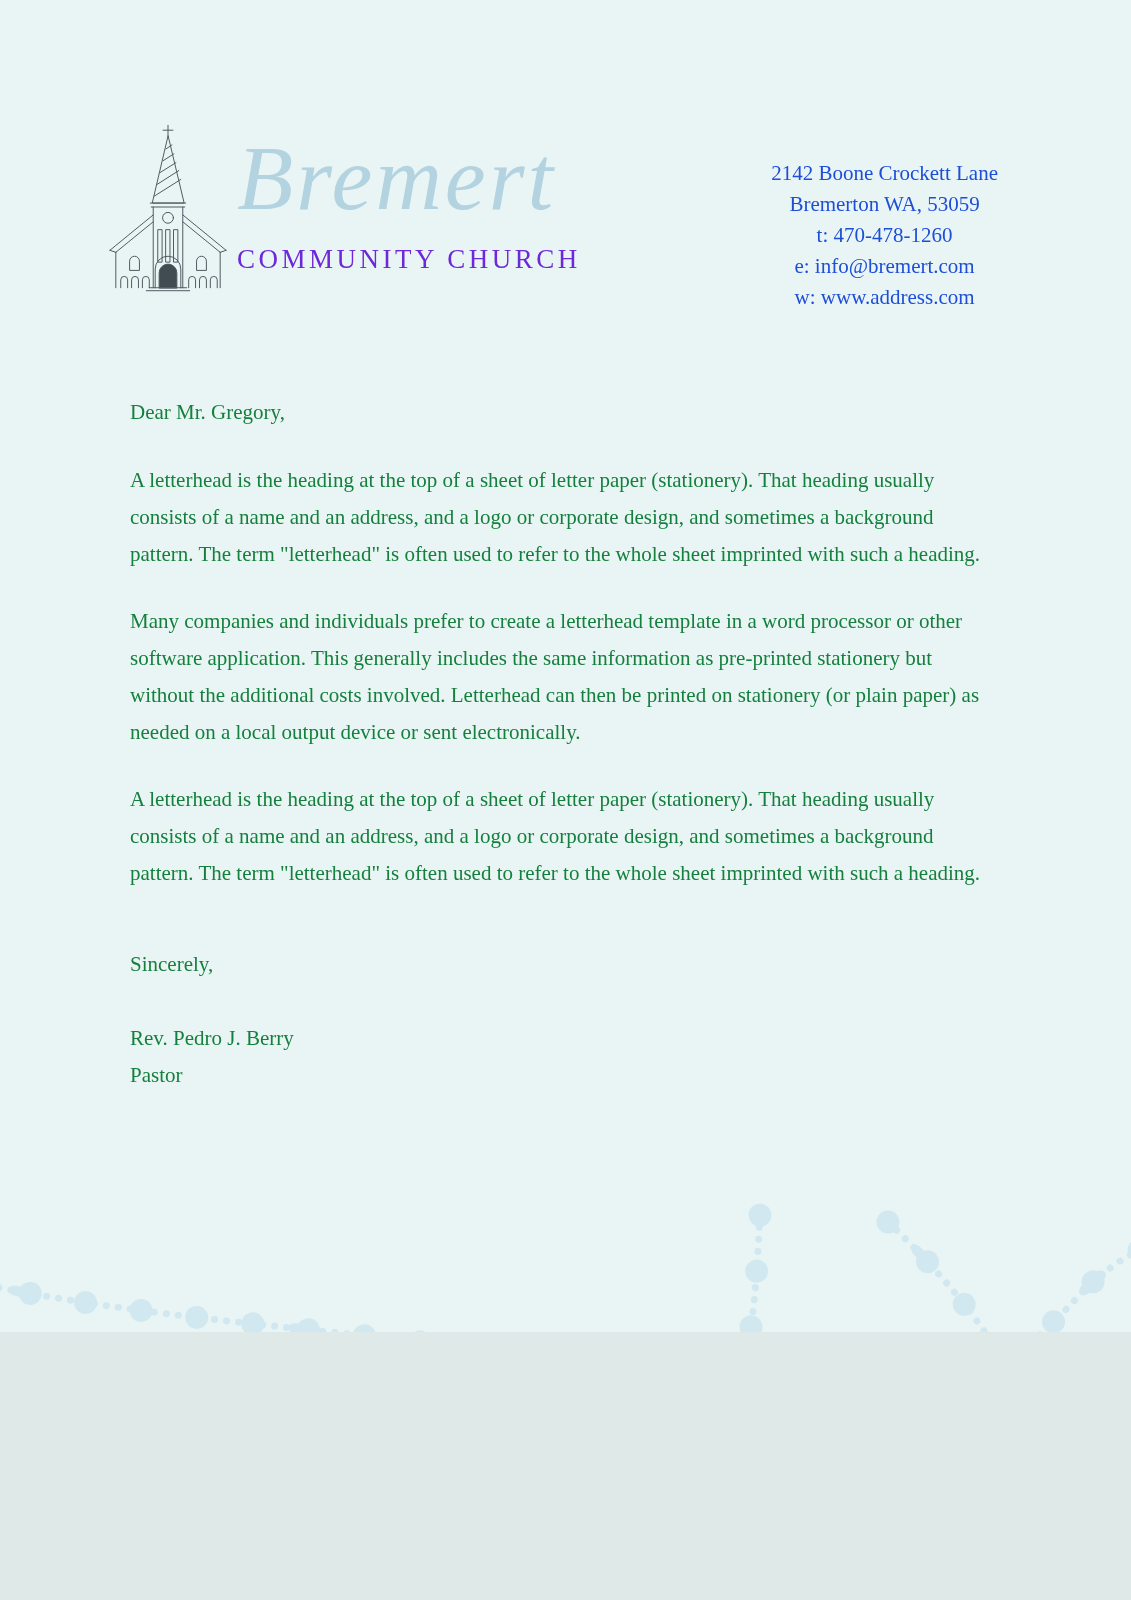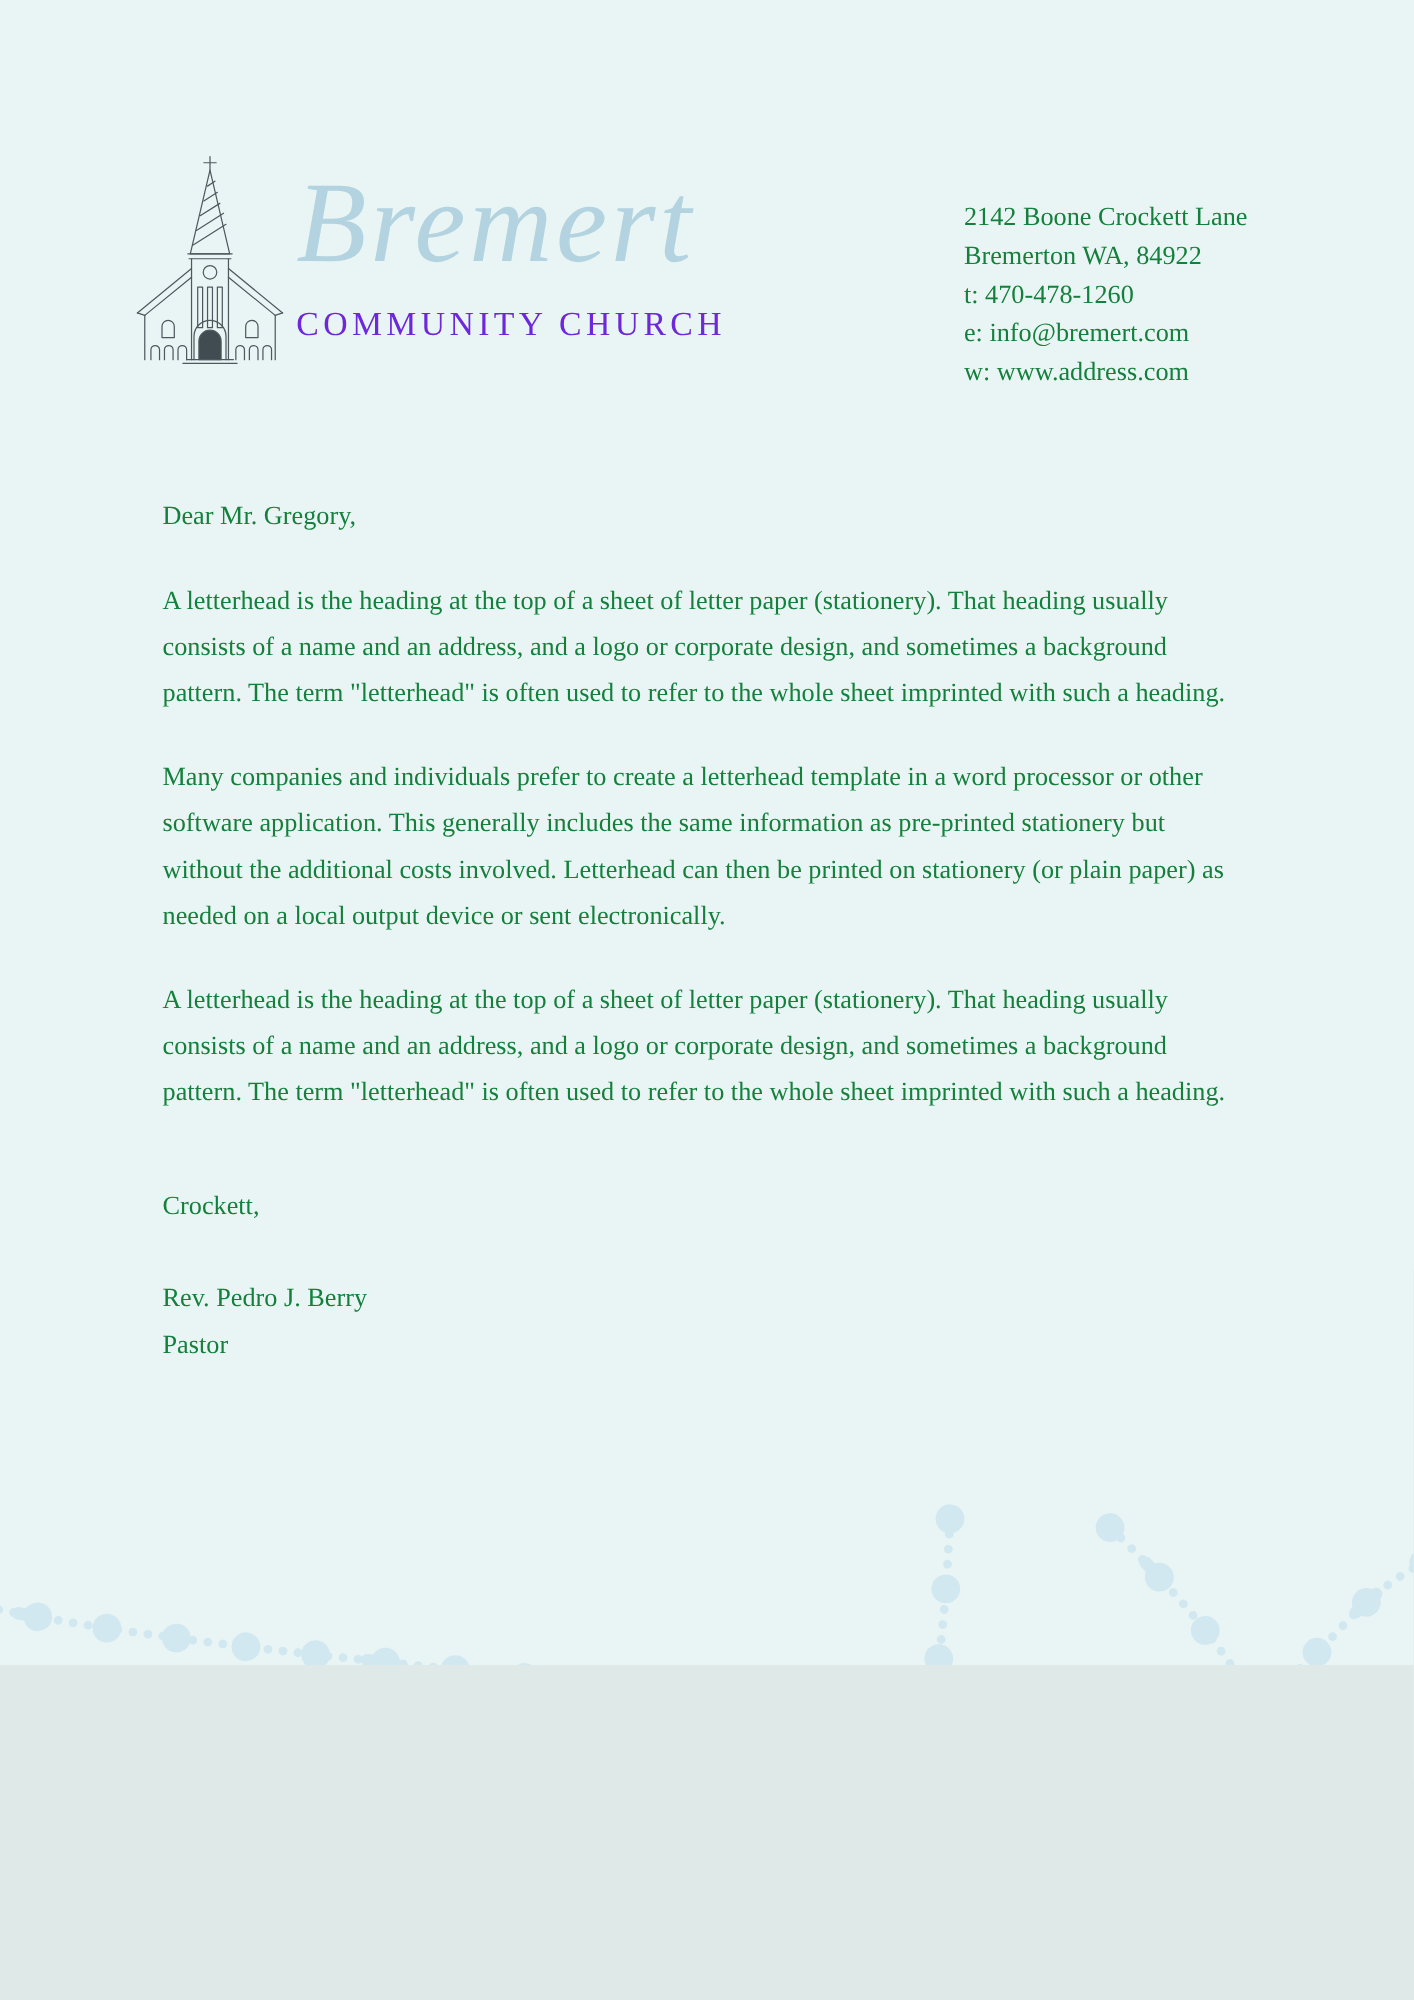--- a/index.html
+++ b/index.html
@@ -56,24 +56,24 @@
     font-family:"Liberation Serif", serif;
     font-size:27px;
     letter-spacing:3.5px;
     color:#6d28d9;
     margin-top:16px;
     white-space:nowrap;
   }
   .contact{
     position:absolute;
     right:133px; top:158px;
-    text-align:left;
+    text-align:center;
     font-size:21px;
     line-height:31px;
-    color:#15803d;
+    color:#1d4ed8;
     z-index:2;
   }
 
   
   .letter{
     position:absolute;
     left:130px; top:394px;
     width:852px;
     z-index:1;
     font-size:21px;
@@ -156,29 +156,29 @@
     </g>
   </svg>
 
   <div class="brand">
     <div class="brand-script">Bremert</div>
     <div class="brand-sub">COMMUNITY CHURCH</div>
   </div>
 
   <div class="contact">
     <div>2142 Boone Crockett Lane</div>
-    <div>Bremerton WA, 84922</div>
+    <div>Bremerton WA, 53059</div>
     <div>t: 470-478-1260</div>
     <div>e: info@bremert.com</div>
     <div>w: www.address.com</div>
   </div>
 
   <div class="letter">
     <p class="salutation">Dear Mr. Gregory,</p>
     <p class="para">A letterhead is the heading at the top of a sheet of letter paper (stationery). That heading usually consists of a name and an address, and a logo or corporate design, and sometimes a background pattern. The term "letterhead" is often used to refer to the whole sheet imprinted with such a heading.</p>
     <p class="para">Many companies and individuals prefer to create a letterhead template in a word processor or other software application. This generally includes the same information as pre-printed stationery but without the additional costs involved. Letterhead can then be printed on stationery (or plain paper) as needed on a local output device or sent electronically.</p>
     <p class="para para-last">A letterhead is the heading at the top of a sheet of letter paper (stationery). That heading usually consists of a name and an address, and a logo or corporate design, and sometimes a background pattern. The term "letterhead" is often used to refer to the whole sheet imprinted with such a heading.</p>
-    <p class="closing">Crockett,</p>
+    <p class="closing">Sincerely,</p>
     <p class="sig">Rev. Pedro J. Berry</p>
     <p class="sig">Pastor</p>
   </div>
 
 </div>
 
 </body></html>

